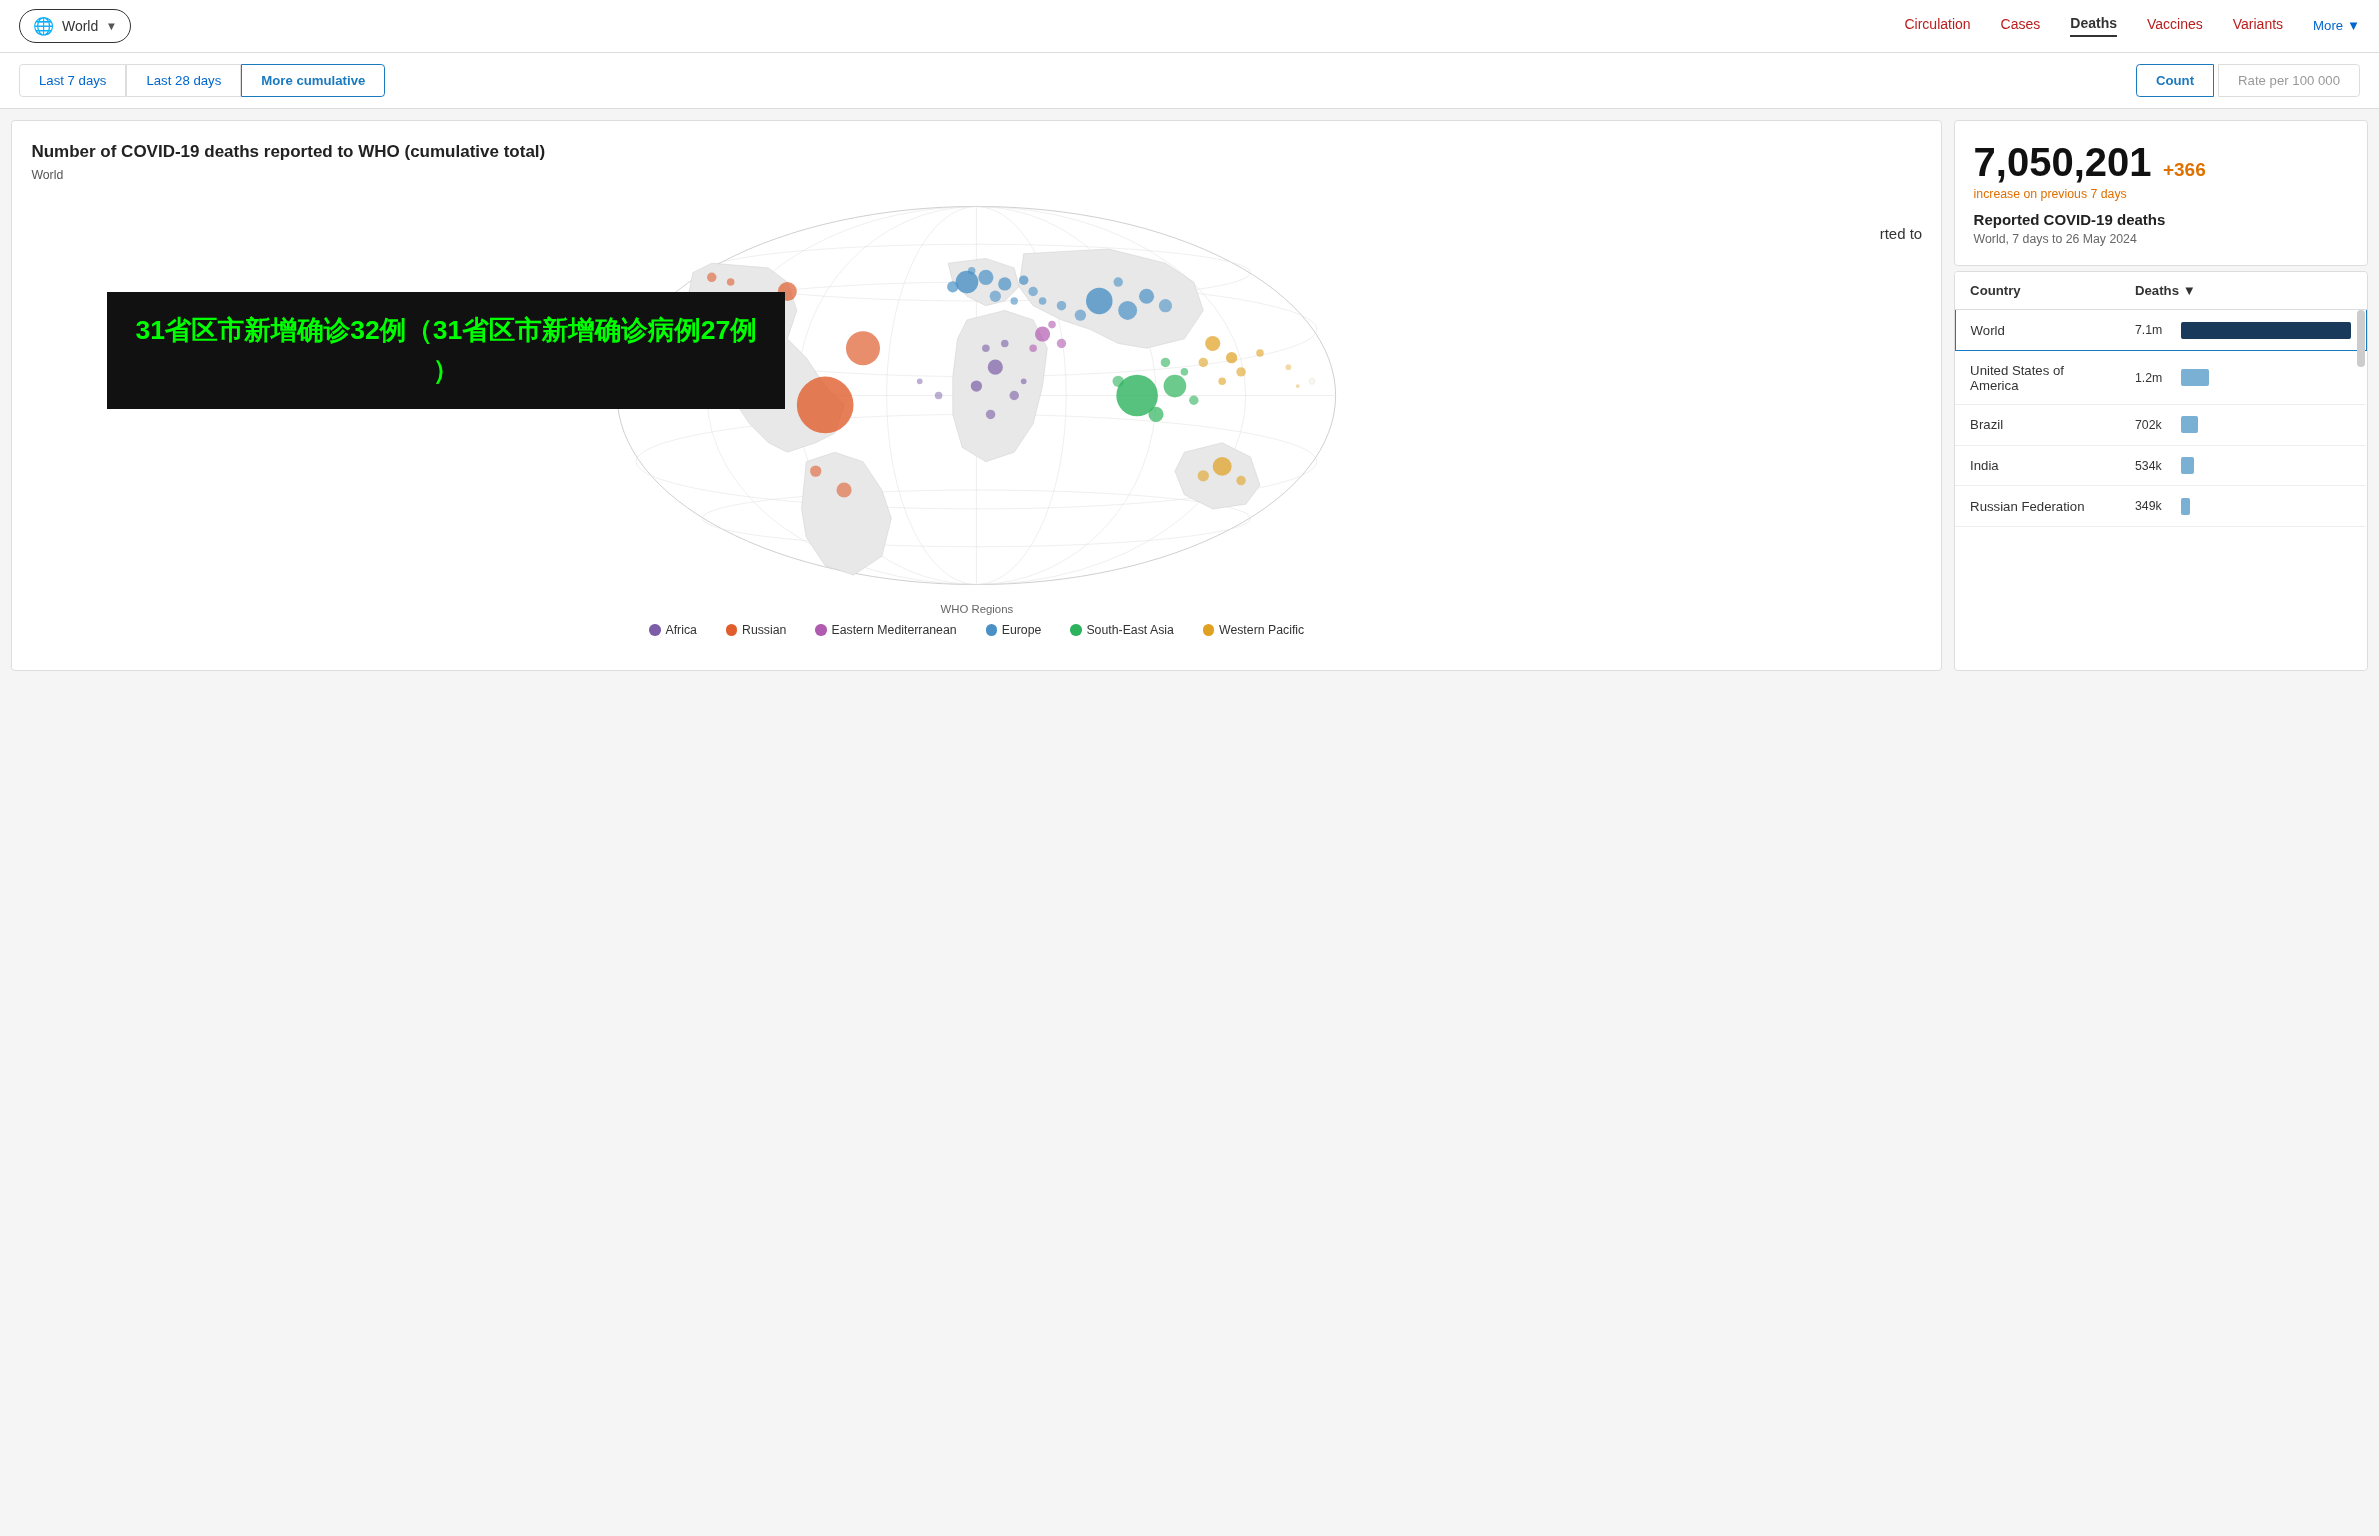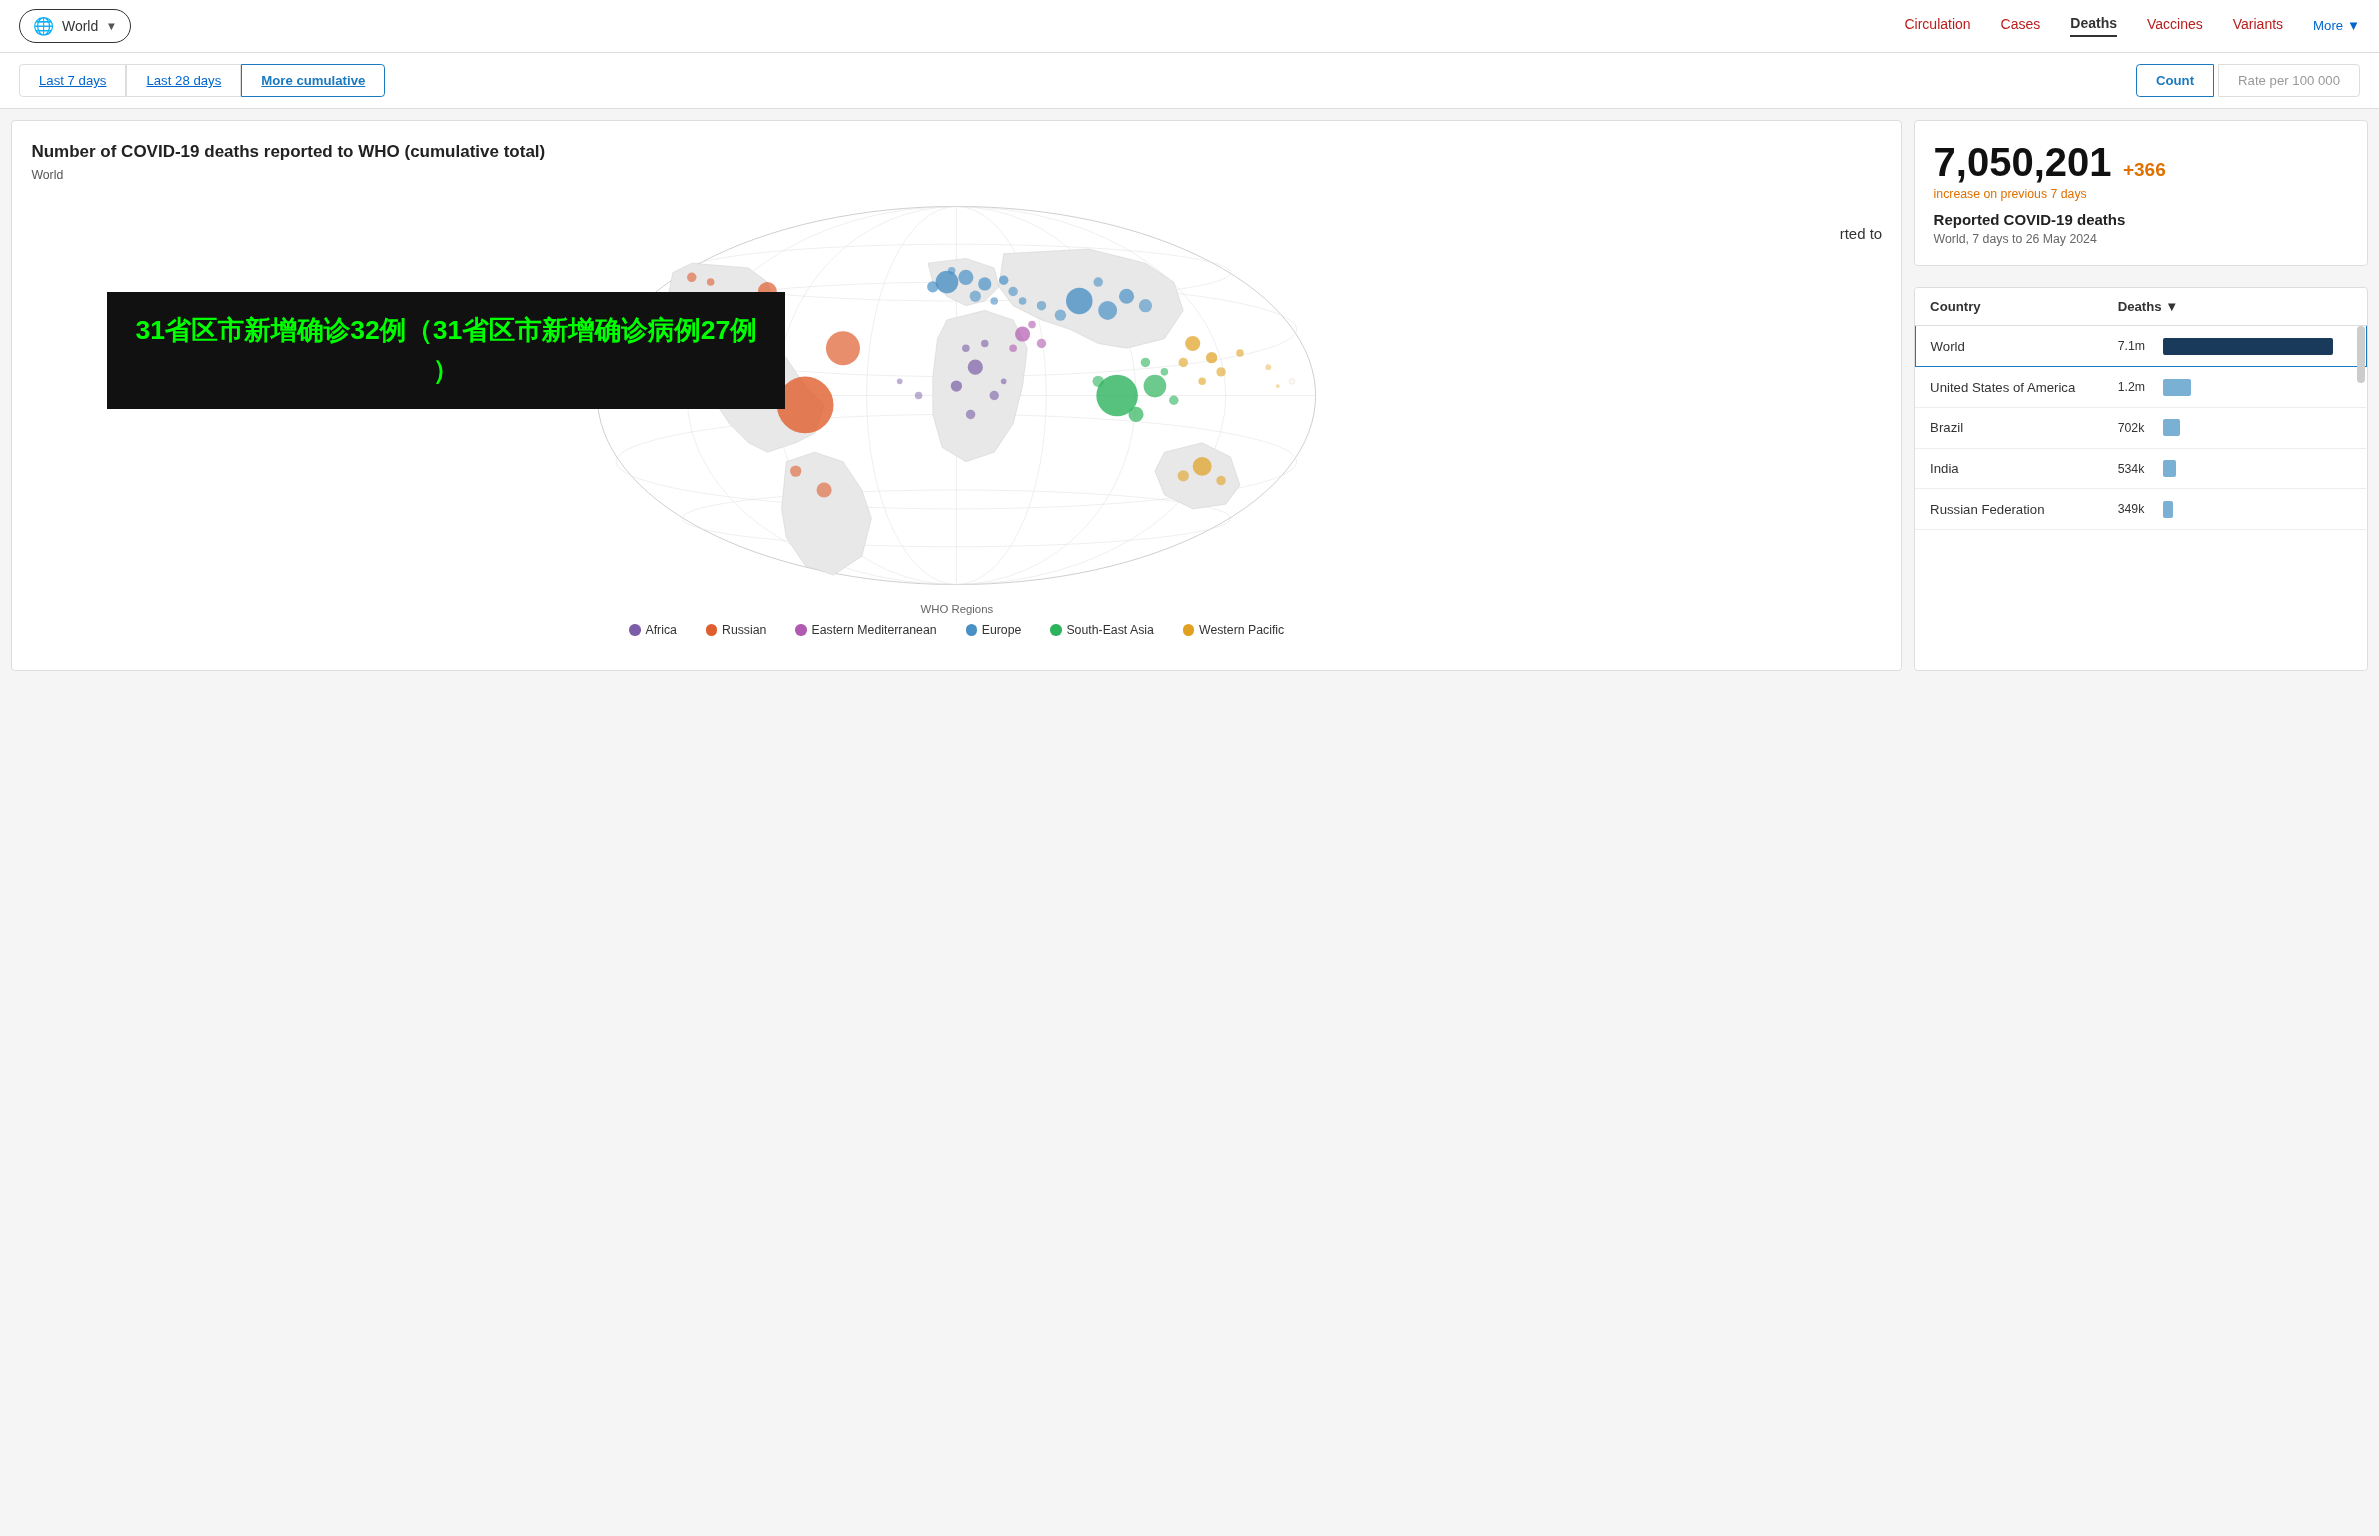--- a/index.html
+++ b/index.html
@@ -75,21 +75,20 @@
       display: flex;
       gap: 0;
     }
     .tab-btn {
       padding: 7.6px 19px;
       border: 0.9px solid #ddd;
       background: white;
       cursor: pointer;
       font-size: 13.2px;
       color: #0066cc;
-      text-decoration: underline;
     }
     .tab-btn:first-child {
       border-radius: 3.8px 0 0 3.8px;
     }
     .tab-btn:last-child {
       border-radius: 0 3.8px 3.8px 0;
     }
     .tab-btn.active {
       border: 1.9px solid #1a7abf;
       color: #1a7abf;
@@ -208,24 +207,24 @@
     }
     .legend-dot {
       width: 11.4px;
       height: 11.4px;
       border-radius: 50%;
       display: inline-block;
     }
 
     
     .right-panel {
-      width: 454px;
+      width: 414px;
       display: flex;
       flex-direction: column;
-      gap: 21px;
+      gap: 5px;
       margin: 11.4px 11.4px 11.4px 0;
     }
 
     
     .stats-box {
       background: white;
       border: 0.9px solid #ddd;
       border-radius: 3.8px;
       padding: 19px;
     }

